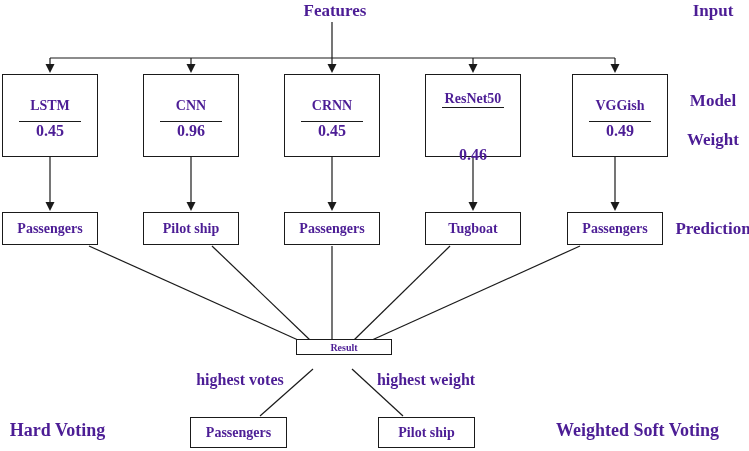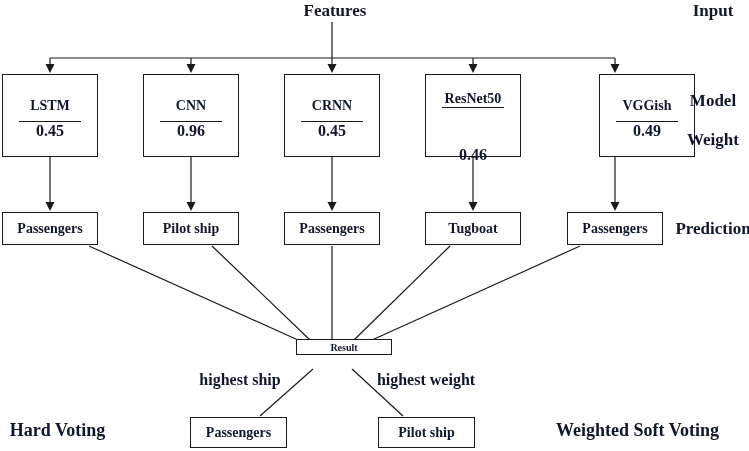--- a/index.html
+++ b/index.html
@@ -6,21 +6,21 @@
   body{
     font-family:"Liberation Serif","DejaVu Serif",serif;
     background:#ffffff;
   }
   .canvas{
     position:relative;
     width:749px;height:451px;
     background:#ffffff;
     overflow:hidden;
     font-weight:bold;
-    color:#0f172a;
+    color:#4c1d95;
   }
   .canvas svg{position:absolute;top:0;left:0;z-index:1;}
   .lbl{
     position:absolute;
     text-align:center;
     font-weight:bold;
     white-space:nowrap;
     z-index:3;
   }
   .side-lbl{font-size:17px;}
@@ -127,34 +127,34 @@
     <div class="model-weight">0.96</div>
   </div>
   <div class="box model-box" style="left:284px;">
     <div class="model-name">CRNN</div>
     <div class="model-weight">0.45</div>
   </div>
   <div class="box model-box" style="left:425px;gap:38px;">
     <div class="model-name">ResNet50</div>
     <div class="model-weight">0.46</div>
   </div>
-  <div class="box model-box" style="left:599px;">
+  <div class="box model-box" style="left:572px;">
     <div class="model-name">VGGish</div>
     <div class="model-weight">0.49</div>
   </div>
 
   <div class="box pred-box" style="left:2px;">Passengers</div>
   <div class="box pred-box" style="left:143px;">Pilot ship</div>
   <div class="box pred-box" style="left:284px;">Passengers</div>
   <div class="box pred-box" style="left:425px;">Tugboat</div>
   <div class="box pred-box" style="left:567px;">Passengers</div>
 
   <div class="box result-box">Result</div>
 
-  <div class="lbl mid-lbl" style="left:180px;top:371px;width:120px;">highest ship</div>
+  <div class="lbl mid-lbl" style="left:180px;top:371px;width:120px;">highest votes</div>
   <div class="lbl mid-lbl" style="left:366px;top:371px;width:120px;">highest weight</div>
 
   <div class="box out-box" style="left:190px;">Passengers</div>
   <div class="box out-box" style="left:378px;">Pilot ship</div>
 
   <div class="lbl big-lbl" style="left:0px;top:420px;width:115px;">Hard Voting</div>
   <div class="lbl big-lbl" style="left:535px;top:420px;width:165px;margin-left:20px;">Weighted Soft Voting</div>
 
 </div>
 

